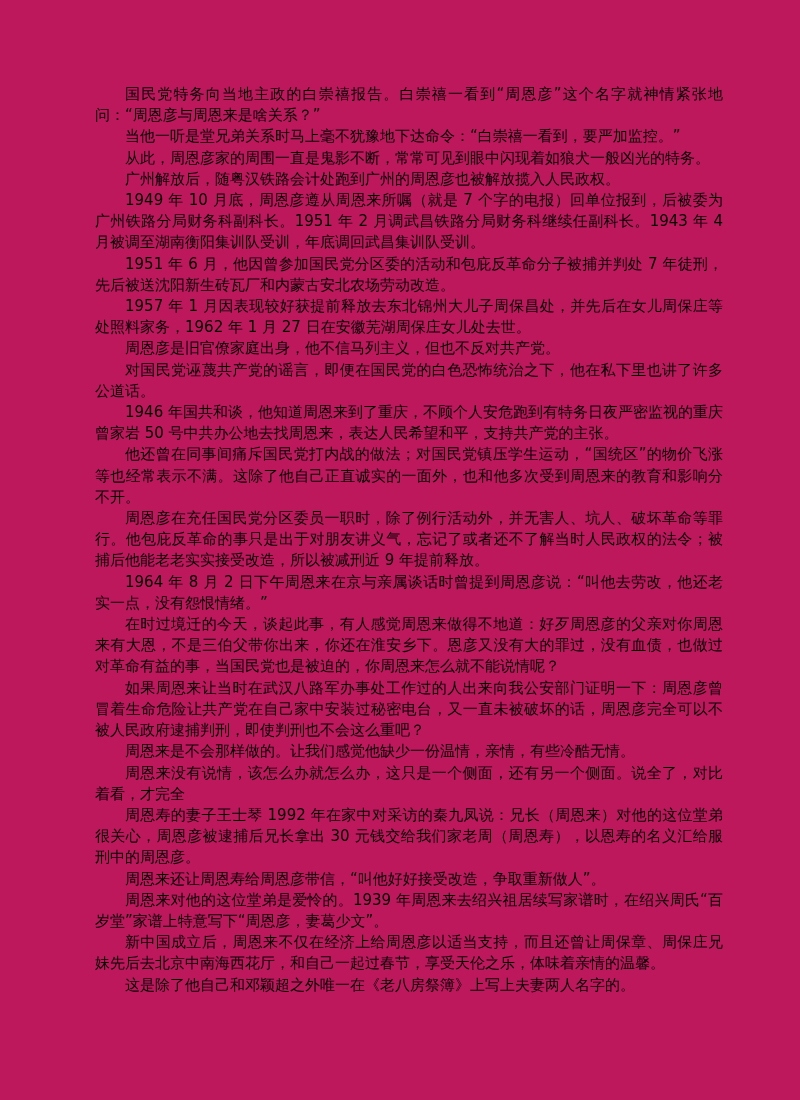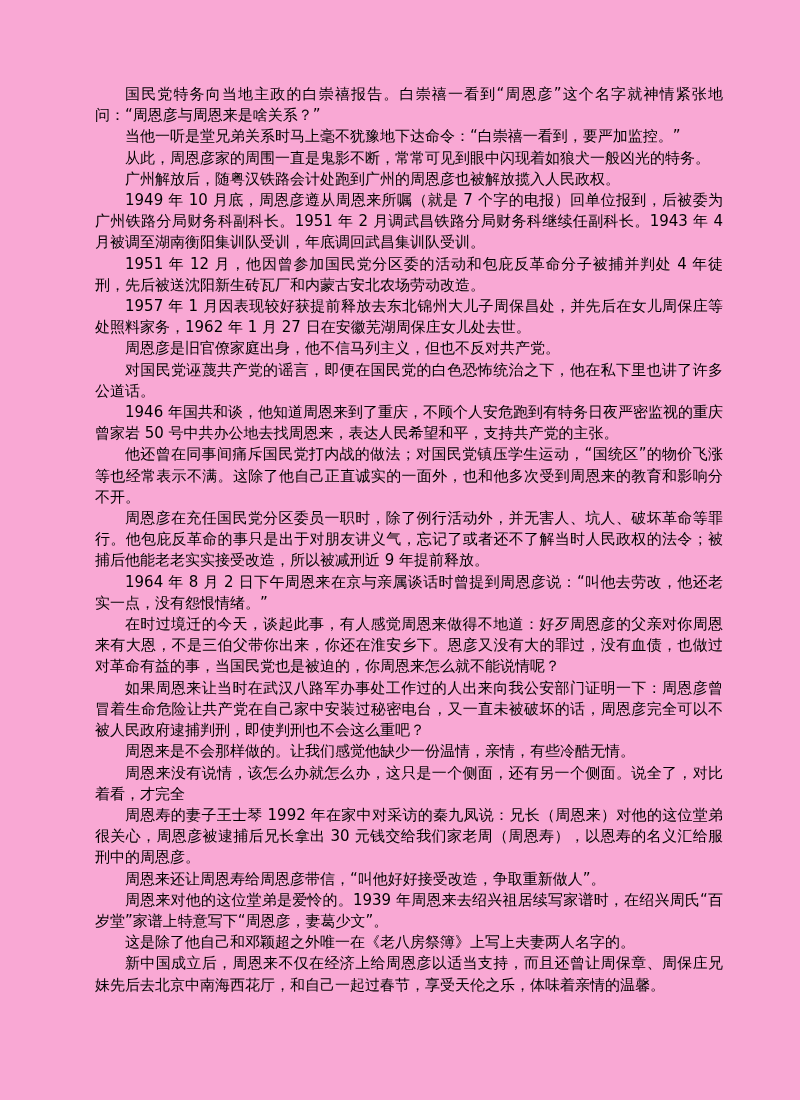--- a/index.html
+++ b/index.html
@@ -5,21 +5,21 @@
     html, body {
       margin: 0;
       padding: 0;
       background: #ffffff;
       font-family: "DejaVu Sans", sans-serif;
     }
     .page {
       position: relative;
       width: 800px;
       height: 1100px;
-      background: #f9a8d4;
+      background: #be185d;
       overflow: hidden;
     }
     .text-block {
       position: absolute;
       left: 95px;
       top: 84px;
       width: 628px;
     }
     .text-block p {
       margin: 0;
@@ -36,31 +36,31 @@
 </head>
 <body>
 
 <div class="page">
   <div class="text-block">
     <p>国民党特务向当地主政的白崇禧报告。白崇禧一看到“周恩彦”这个名字就神情紧张地问：“周恩彦与周恩来是啥关系？”</p>
     <p>当他一听是堂兄弟关系时马上毫不犹豫地下达命令：“白崇禧一看到，要严加监控。”</p>
     <p>从此，周恩彦家的周围一直是鬼影不断，常常可见到眼中闪现着如狼犬一般凶光的特务。</p>
     <p>广州解放后，随粤汉铁路会计处跑到广州的周恩彦也被解放揽入人民政权。</p>
     <p>1949 年 10 月底，周恩彦遵从周恩来所嘱（就是 7 个字的电报）回单位报到，后被委为广州铁路分局财务科副科长。1951 年 2 月调武昌铁路分局财务科继续任副科长。1943 年 4 月被调至湖南衡阳集训队受训，年底调回武昌集训队受训。</p>
-    <p>1951 年 12 月，他因曾参加国民党分区委的活动和包庇反革命分子被捕并判处 4 年徒刑，先后被送沈阳新生砖瓦厂和内蒙古安北农场劳动改造。</p>
+    <p>1951 年 6 月，他因曾参加国民党分区委的活动和包庇反革命分子被捕并判处 7 年徒刑，先后被送沈阳新生砖瓦厂和内蒙古安北农场劳动改造。</p>
     <p>1957 年 1 月因表现较好获提前释放去东北锦州大儿子周保昌处，并先后在女儿周保庄等处照料家务，1962 年 1 月 27 日在安徽芜湖周保庄女儿处去世。</p>
     <p>周恩彦是旧官僚家庭出身，他不信马列主义，但也不反对共产党。</p>
     <p>对国民党诬蔑共产党的谣言，即便在国民党的白色恐怖统治之下，他在私下里也讲了许多公道话。</p>
     <p>1946 年国共和谈，他知道周恩来到了重庆，不顾个人安危跑到有特务日夜严密监视的重庆曾家岩 50 号中共办公地去找周恩来，表达人民希望和平，支持共产党的主张。</p>
     <p>他还曾在同事间痛斥国民党打内战的做法；对国民党镇压学生运动，“国统区”的物价飞涨等也经常表示不满。这除了他自己正直诚实的一面外，也和他多次受到周恩来的教育和影响分不开。</p>
     <p>周恩彦在充任国民党分区委员一职时，除了例行活动外，并无害人、坑人、破坏革命等罪行。他包庇反革命的事只是出于对朋友讲义气，忘记了或者还不了解当时人民政权的法令；被捕后他能老老实实接受改造，所以被减刑近 9 年提前释放。</p>
     <p>1964 年 8 月 2 日下午周恩来在京与亲属谈话时曾提到周恩彦说：“叫他去劳改，他还老实一点，没有怨恨情绪。”</p>
     <p>在时过境迁的今天，谈起此事，有人感觉周恩来做得不地道：好歹周恩彦的父亲对你周恩来有大恩，不是三伯父带你出来，你还在淮安乡下。恩彦又没有大的罪过，没有血债，也做过对革命有益的事，当国民党也是被迫的，你周恩来怎么就不能说情呢？</p>
     <p>如果周恩来让当时在武汉八路军办事处工作过的人出来向我公安部门证明一下：周恩彦曾冒着生命危险让共产党在自己家中安装过秘密电台，又一直未被破坏的话，周恩彦完全可以不被人民政府逮捕判刑，即使判刑也不会这么重吧？</p>
     <p>周恩来是不会那样做的。让我们感觉他缺少一份温情，亲情，有些冷酷无情。</p>
     <p>周恩来没有说情，该怎么办就怎么办，这只是一个侧面，还有另一个侧面。说全了，对比着看，才完全</p>
     <p>周恩寿的妻子王士琴 1992 年在家中对采访的秦九凤说：兄长（周恩来）对他的这位堂弟很关心，周恩彦被逮捕后兄长拿出 30 元钱交给我们家老周（周恩寿），以恩寿的名义汇给服刑中的周恩彦。</p>
     <p>周恩来还让周恩寿给周恩彦带信，“叫他好好接受改造，争取重新做人”。</p>
     <p>周恩来对他的这位堂弟是爱怜的。1939 年周恩来去绍兴祖居续写家谱时，在绍兴周氏“百岁堂”家谱上特意写下“周恩彦，妻葛少文”。</p>
+    <p>新中国成立后，周恩来不仅在经济上给周恩彦以适当支持，而且还曾让周保章、周保庄兄妹先后去北京中南海西花厅，和自己一起过春节，享受天伦之乐，体味着亲情的温馨。</p>
     <p>这是除了他自己和邓颖超之外唯一在《老八房祭簿》上写上夫妻两人名字的。</p>
-    <p>新中国成立后，周恩来不仅在经济上给周恩彦以适当支持，而且还曾让周保章、周保庄兄妹先后去北京中南海西花厅，和自己一起过春节，享受天伦之乐，体味着亲情的温馨。</p>
   </div>
 </div>
 
 </body></html>

